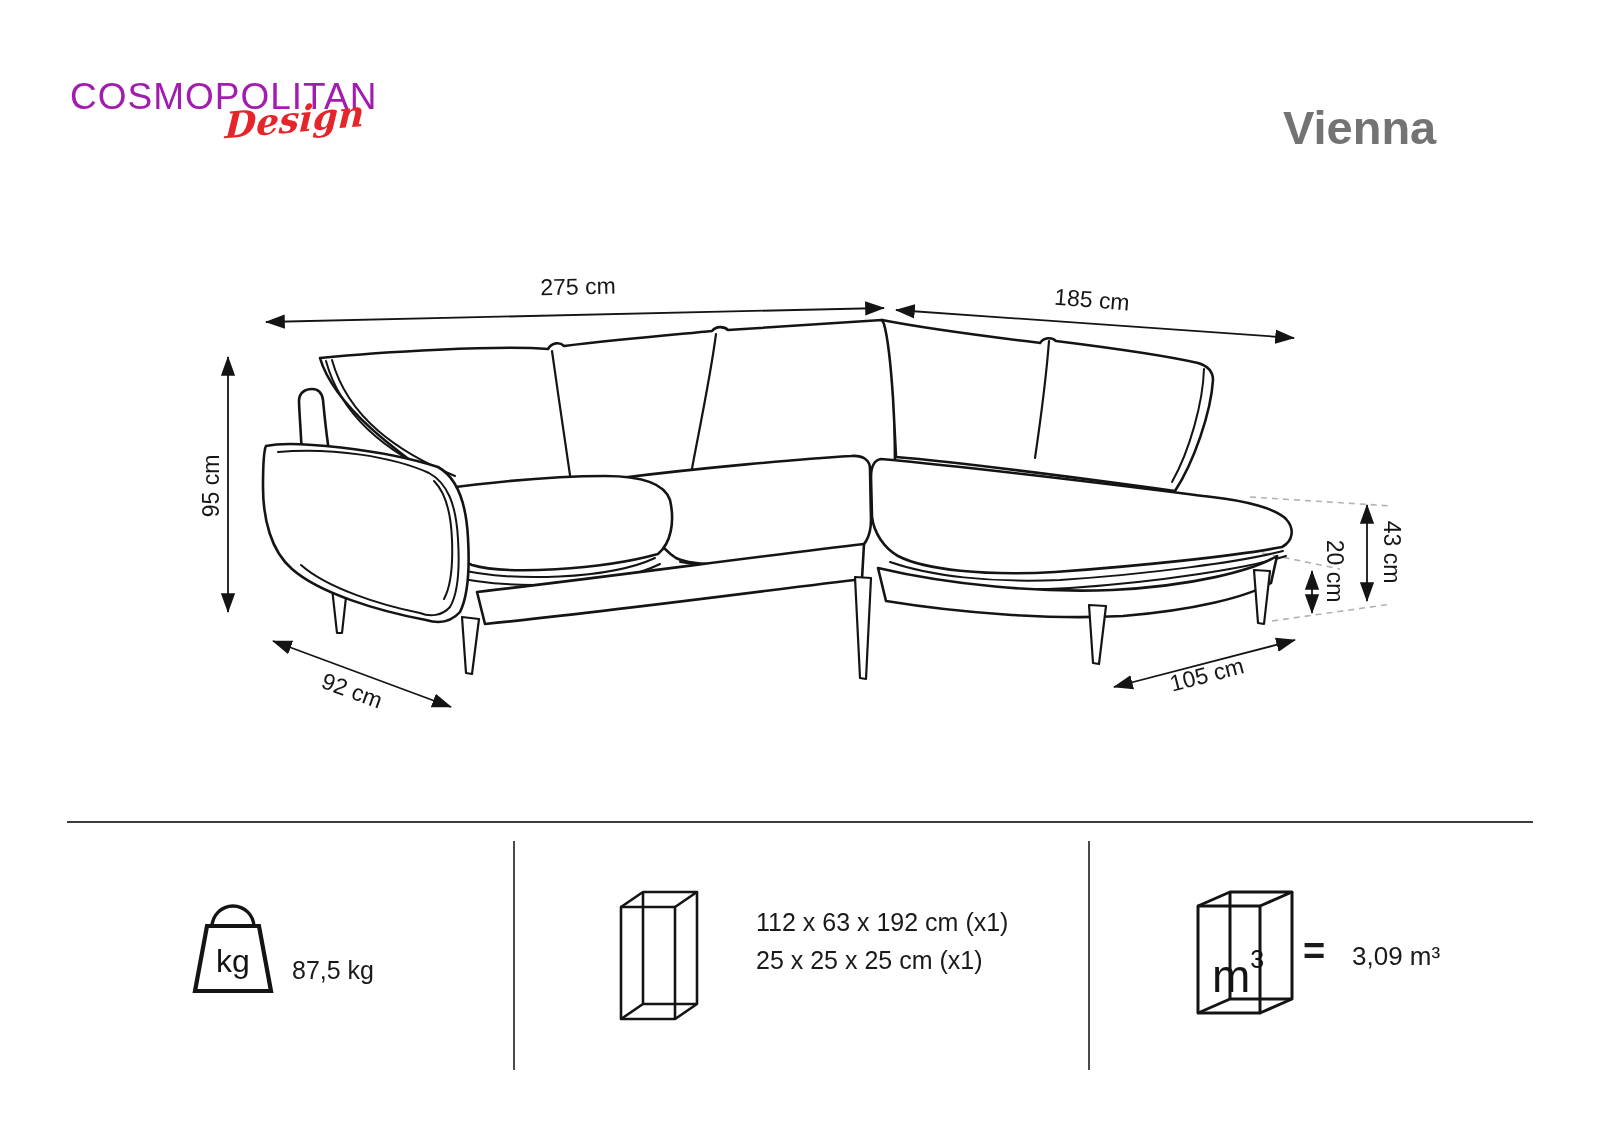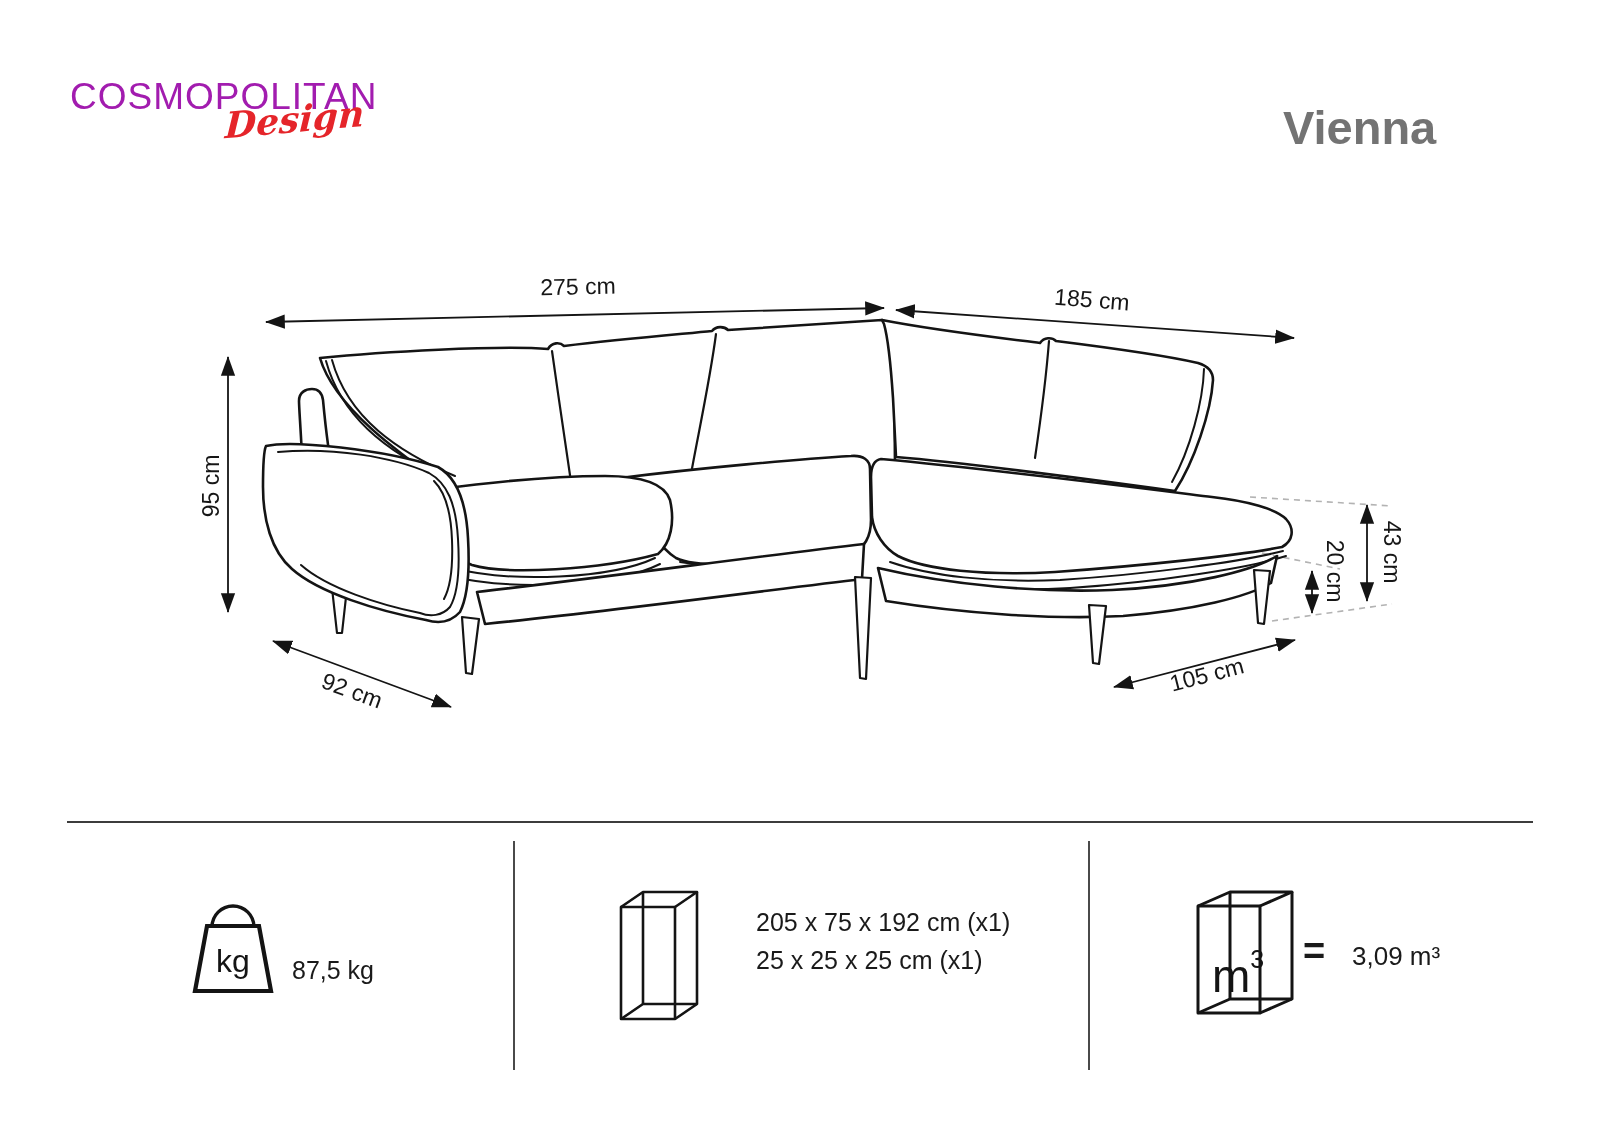--- a/index.html
+++ b/index.html
@@ -170,21 +170,21 @@
   <svg class="icon-svg" style="left:613px;top:884px;" width="100" height="142" viewBox="0 0 100 142">
     <g fill="none" stroke="#141414" stroke-width="2.6" stroke-linejoin="round">
       <rect x="8" y="23" width="54" height="112"></rect>
       <path d="M 8,23 L 30,8 L 84,8 L 62,23"></path>
       <path d="M 84,8 L 84,120 L 62,135"></path>
       <path d="M 8,135 L 30,120 L 84,120"></path>
       <path d="M 30,8 L 30,120"></path>
     </g>
   </svg>
   <div class="package-lines">
-    <div>205 x 75 x 192 cm (x1)</div>
+    <div>112 x 63 x 192 cm (x1)</div>
     <div>25 x 25 x 25 cm (x1)</div>
   </div>
 
   <svg class="icon-svg" style="left:1188px;top:882px;" width="112" height="138" viewBox="0 0 112 138">
     <g fill="none" stroke="#141414" stroke-width="3" stroke-linejoin="round">
       <rect x="10" y="24" width="62" height="107"></rect>
       <path d="M 10,24 L 42,10 L 104,10 L 72,24"></path>
       <path d="M 104,10 L 104,117 L 72,131"></path>
       <path d="M 10,131 L 42,117 L 104,117"></path>
       <path d="M 42,10 L 42,117"></path>

